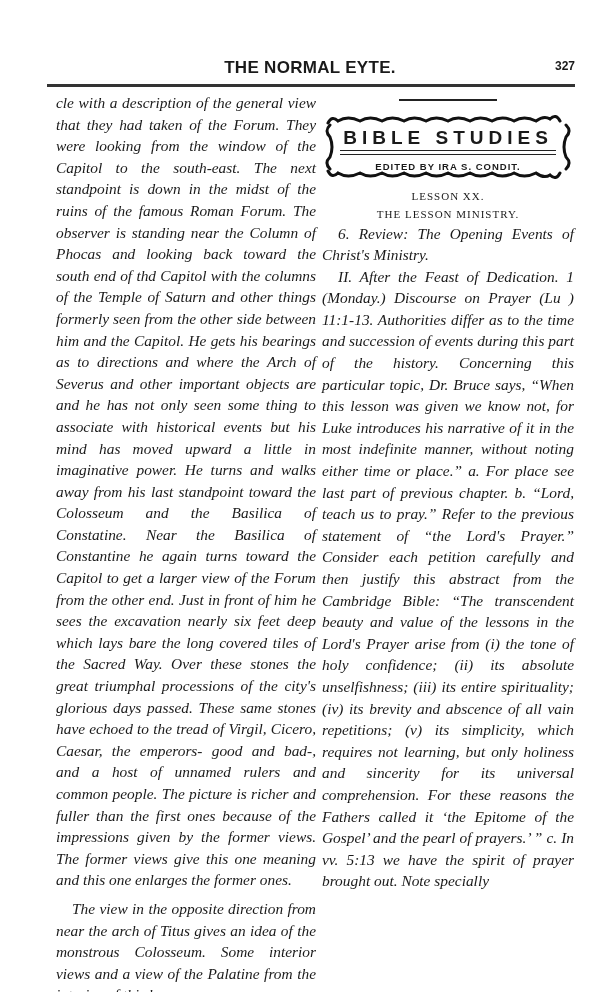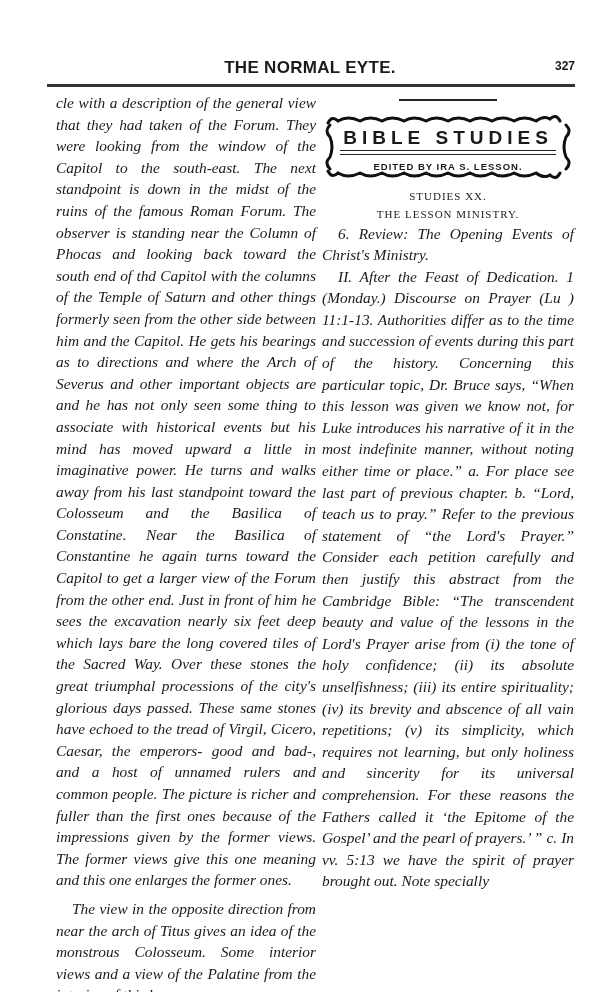--- a/index.html
+++ b/index.html
@@ -46,20 +46,20 @@
     <svg width="252" height="70" viewBox="0 0 252 70">
       <g fill="none" stroke="#111" stroke-width="3" stroke-linecap="round">
         <path d="M6 12 q4 -8 10 -2 q10 -6 22 0 q10 -6 22 0 q10 -6 22 0 q10 -6 22 0 q10 -6 22 0 q10 -6 22 0 q10 -6 22 0 q10 -6 22 0 q10 -6 22 0 q8 -6 14 -2 q6 -6 10 2"></path>
         <path d="M6 60 q4 8 10 2 q10 6 22 0 q10 6 22 0 q10 6 22 0 q10 6 22 0 q10 6 22 0 q10 6 22 0 q10 6 22 0 q10 6 22 0 q10 6 22 0 q8 6 14 2 q6 6 10 -2"></path>
         <path d="M8 14 q-6 6 0 12 q4 10 0 20 q-6 6 0 12"></path>
         <path d="M244 14 q6 6 0 12 q-4 10 0 20 q6 6 0 12"></path>
       </g>
     </svg>
     <div class="bible-title">BIBLE STUDIES</div>
     <div class="bible-rule"></div>
-    <div class="bible-editor">EDITED BY IRA S. LESSON.</div>
+    <div class="bible-editor">EDITED BY IRA S. CONDIT.</div>
   </div>
 
-  <div class="center-sm">STUDIES XX.</div>
+  <div class="center-sm">LESSON XX.</div>
   <div class="center-sm">THE LESSON MINISTRY.</div>
   <p class="indent">6. Review: The Opening Events of Christ's Ministry.</p>
   <p class="indent">II. After the Feast of Dedication. 1 (Monday.) Discourse on Prayer (Lu ) 11:1-13. Authorities differ as to the time and succession of events during this part of the history. Concerning this particular topic, Dr. Bruce says, “When this lesson was given we know not, for Luke introduces his narrative of it in the most indefinite manner, without noting either time or place.” a. For place see last part of previous chapter. b. “Lord, teach us to pray.” Refer to the previous statement of “the Lord's Prayer.” Consider each petition carefully and then justify this abstract from the Cambridge Bible: “The transcendent beauty and value of the lessons in the Lord's Prayer arise from (i) the tone of holy confidence; (ii) its absolute unselfishness; (iii) its entire spirituality; (iv) its brevity and abscence of all vain repetitions; (v) its simplicity, which requires not learning, but only holiness and sincerity for its universal comprehension. For these reasons the Fathers called it ‘the Epitome of the Gospel’ and the pearl of prayers.’ ” c. In vv. 5:13 we have the spirit of prayer brought out. Note specially</p>
 </div>
 
 </body></html>

